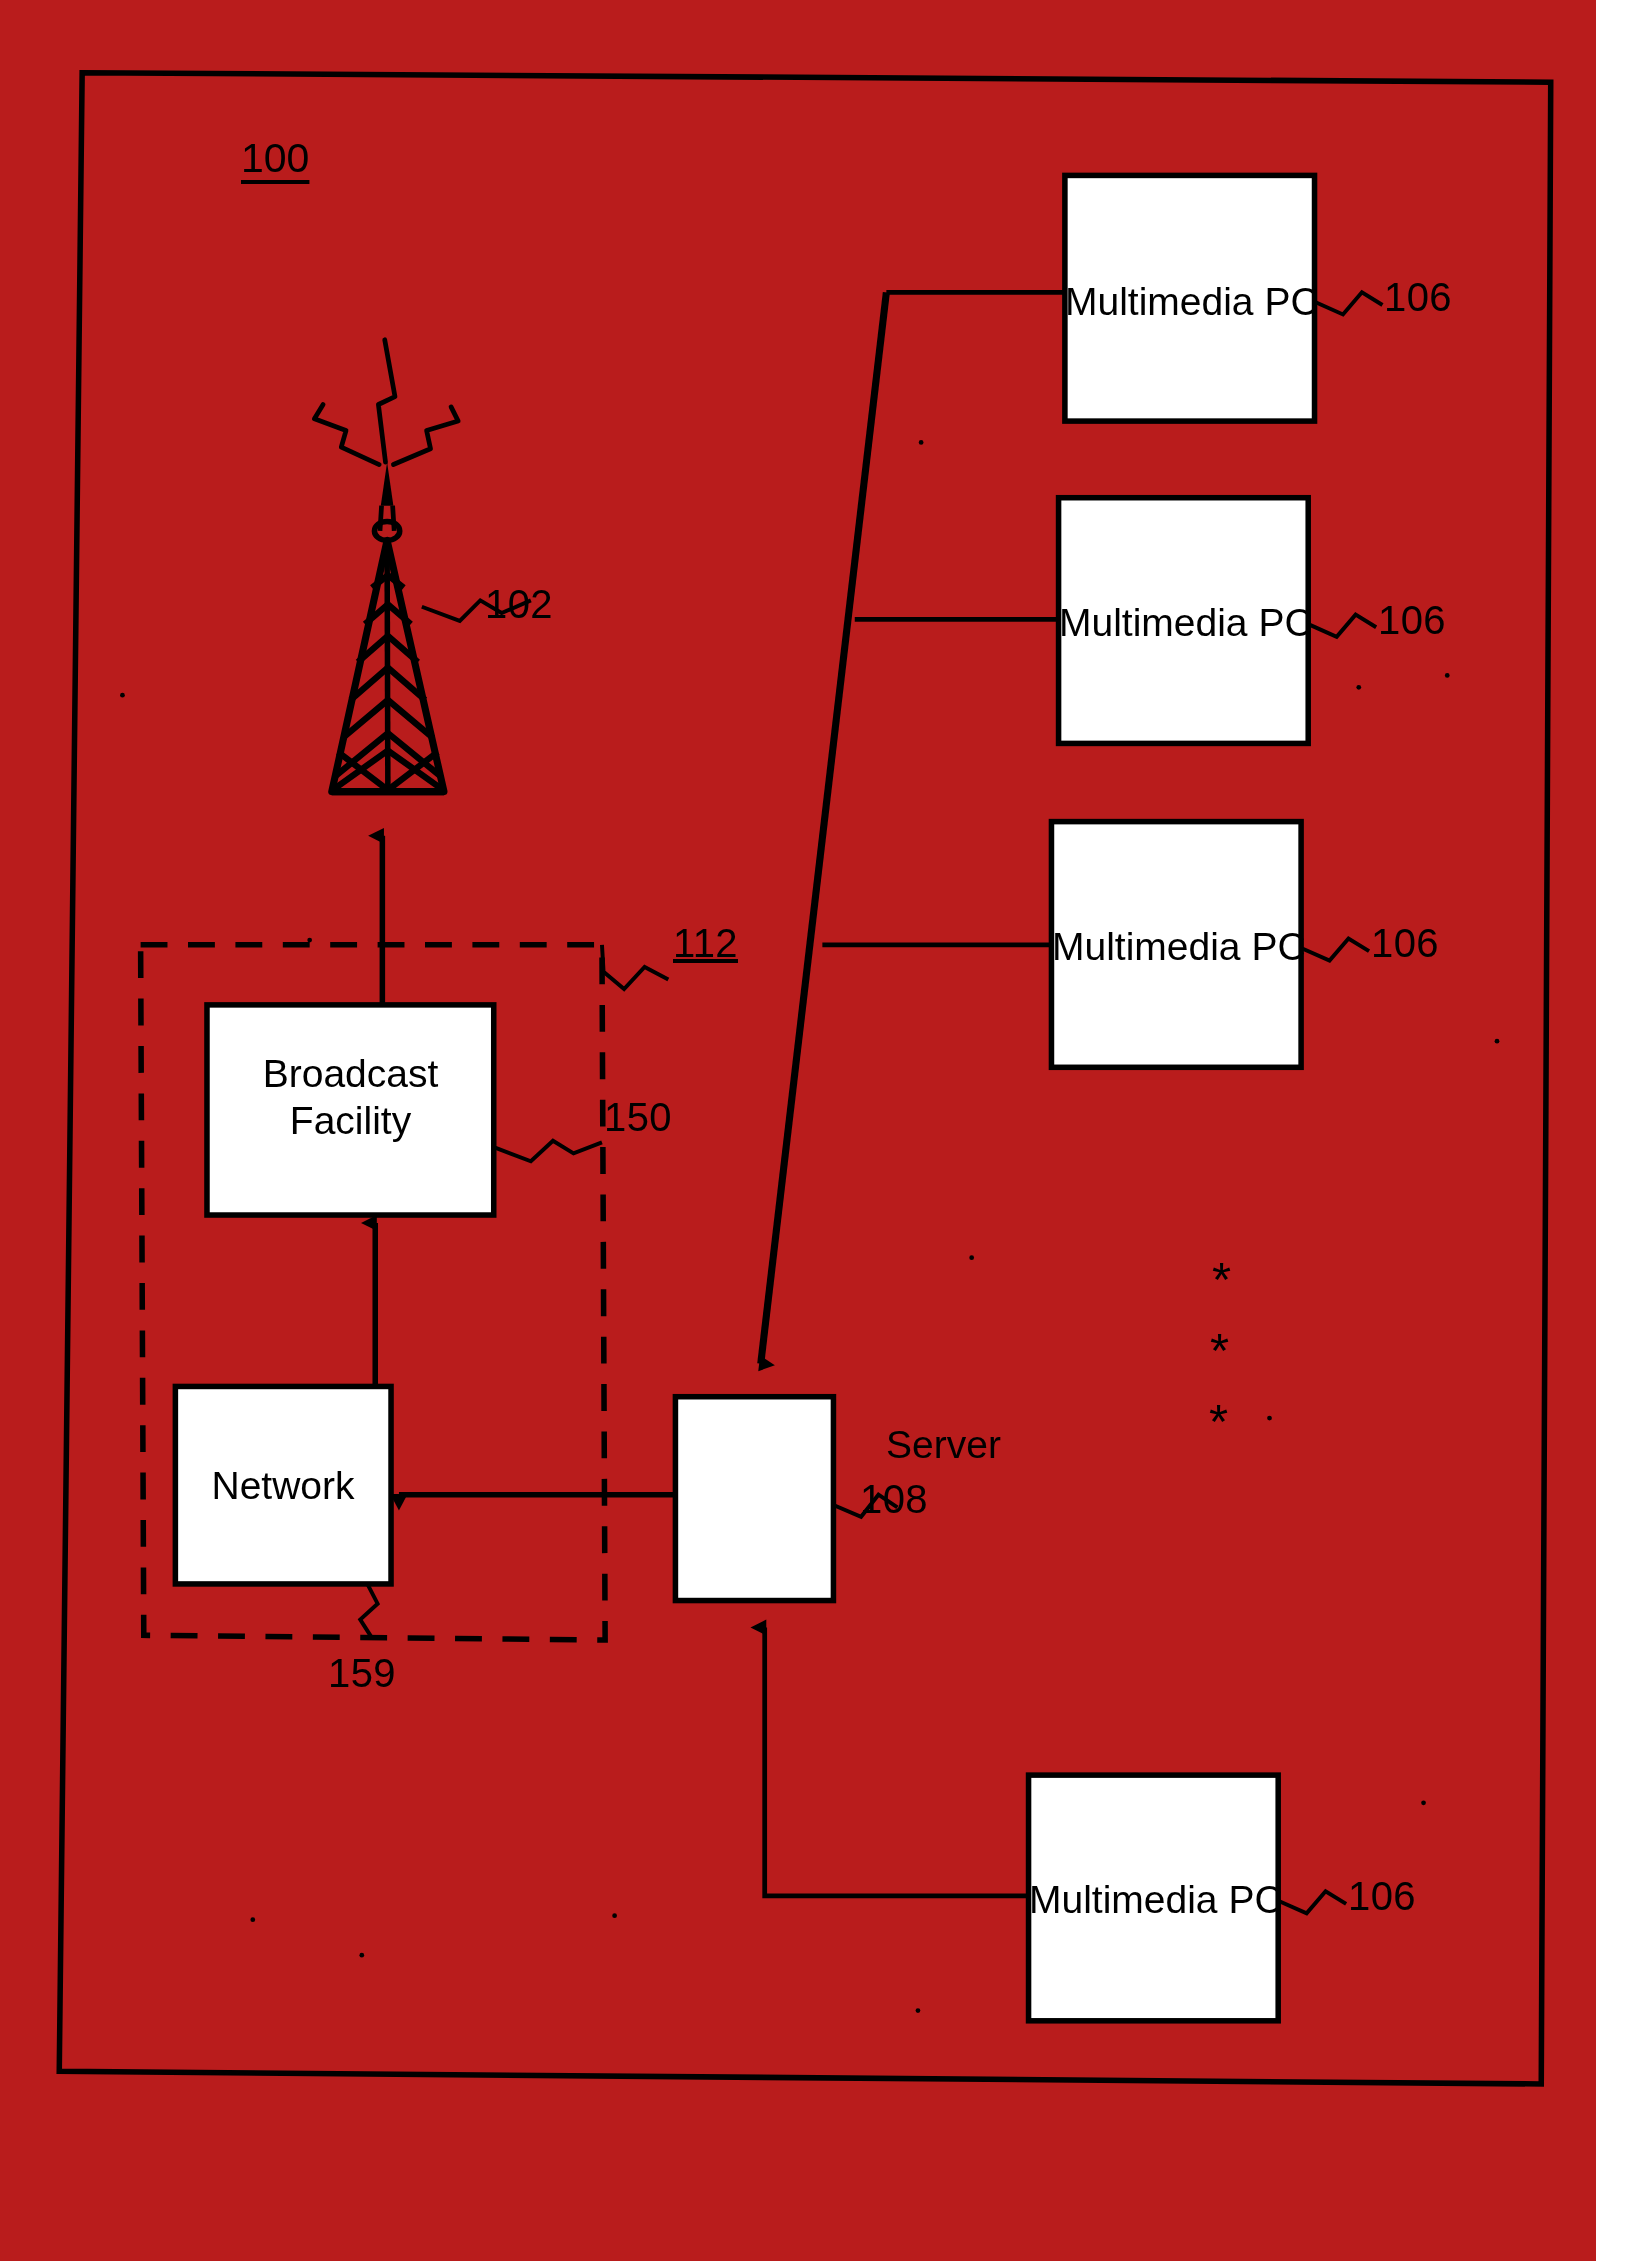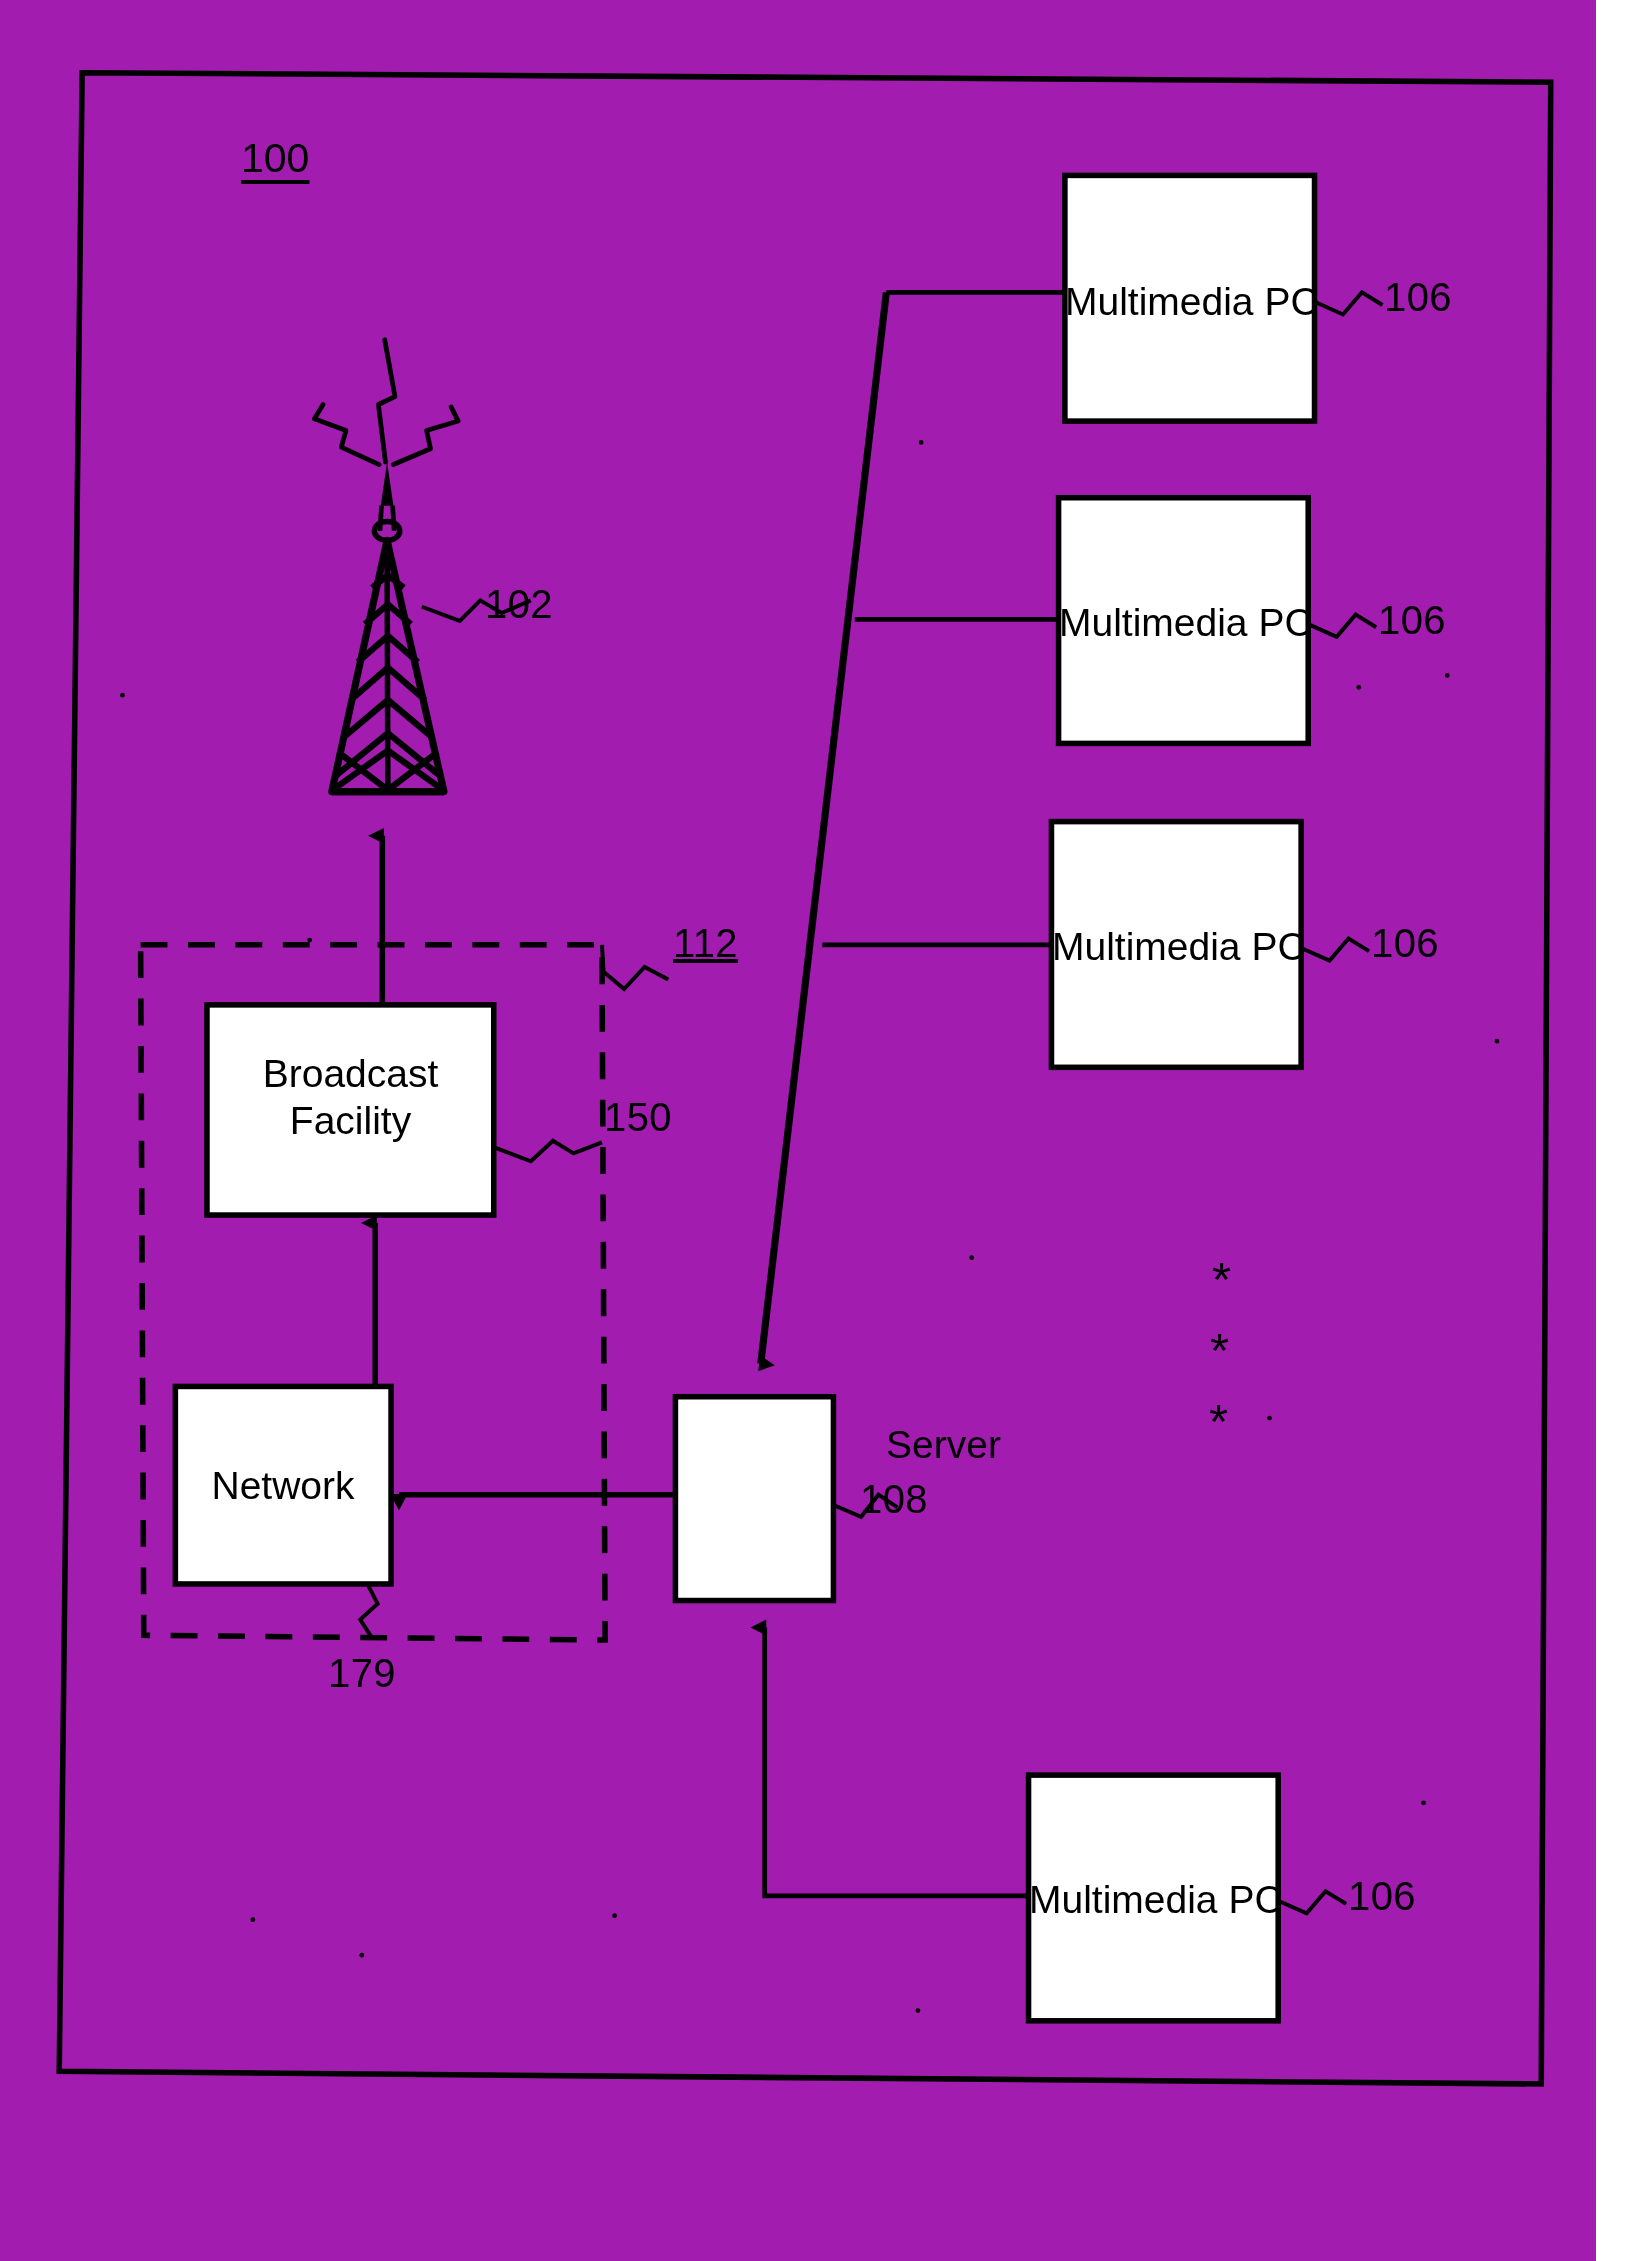--- a/index.html
+++ b/index.html
@@ -1,17 +1,17 @@
 <!DOCTYPE html>
 <html style="font-size:12.6px"><head>
 <meta charset="utf-8">
 <style>
   html,body{margin:0;padding:0;background:#ffffff;}
   body{width:1640px;height:2261px;font-family:"Liberation Sans",sans-serif;color:#000;overflow:hidden;}
-  #stage{position:relative;width:1596px;height:2261px;background:#a21caf;}
+  #stage{position:relative;width:1596px;height:2261px;background:#b91c1c;}
   svg.layer{position:absolute;left:0;top:0;width:1640px;height:2261px;}
   .lbl{position:absolute;white-space:nowrap;font-family:"Liberation Sans",sans-serif;color:#000;line-height:1.18;}
   .ref{font-size:40px;letter-spacing:0.4px;}
   .boxlabel{font-size:39px;text-align:center;}
   .figno{font-size:41px;text-decoration:underline;text-underline-offset:8px;}
   .netlabel{font-size:39px;}
   .ast{position:absolute;font-size:49px;font-family:"Liberation Sans",sans-serif;line-height:1;}
 </style>
 </head>
 <body>
@@ -171,21 +171,21 @@
 
   <div class="lbl boxlabel" style="left:207px;top:1051px;width:287px;">Broadcast</div>
   <div class="lbl boxlabel" style="left:207px;top:1098px;width:287px;">Facility</div>
 
   <div class="lbl ref" style="left:604px;top:1094px;">150</div>
 
   <div class="lbl ref" style="left:673px;top:920px;text-decoration:underline;">112</div>
 
   <div class="lbl boxlabel" style="left:175px;top:1463px;width:216px;">Network</div>
 
-  <div class="lbl ref" style="left:328px;top:1650px;">179</div>
+  <div class="lbl ref" style="left:328px;top:1650px;">159</div>
 
   <div class="lbl netlabel" style="left:886px;top:1422px;">Server</div>
   <div class="lbl ref" style="left:860px;top:1476px;">108</div>
 
   <div class="lbl boxlabel" style="left:1065px;top:0.8px;width:250px;transform:translateY(278px);">Multimedia PC</div>
   <div class="lbl ref" style="left:1384px;top:274px;">106</div>
 
   <div class="lbl boxlabel" style="left:1059px;top:600px;width:250px;">Multimedia PC</div>
   <div class="lbl ref" style="left:1378px;top:597px;">106</div>
 

